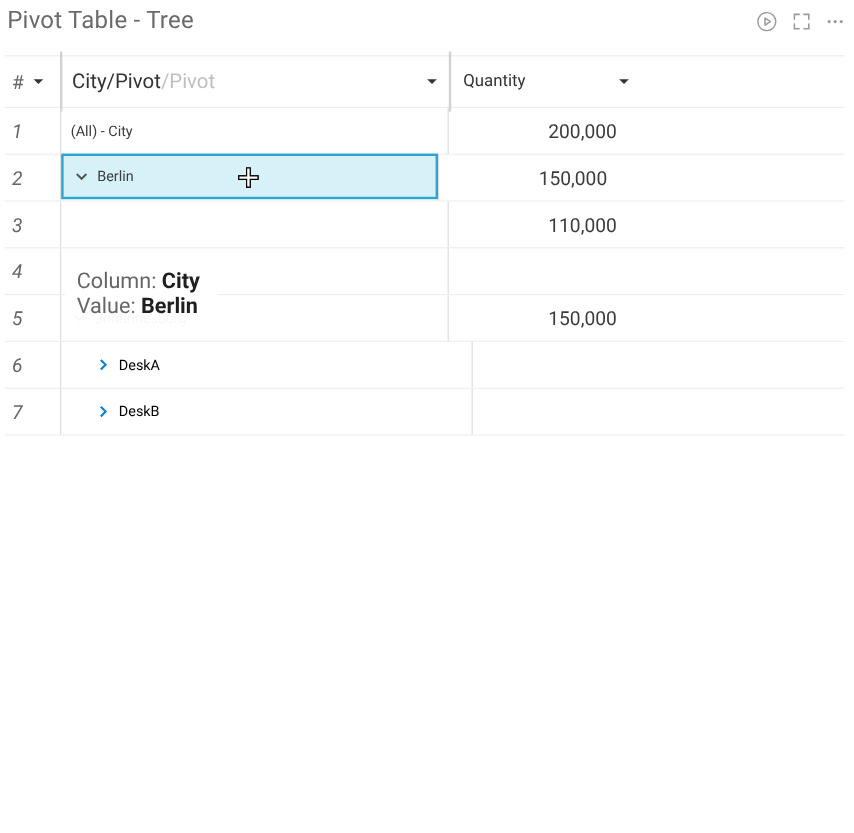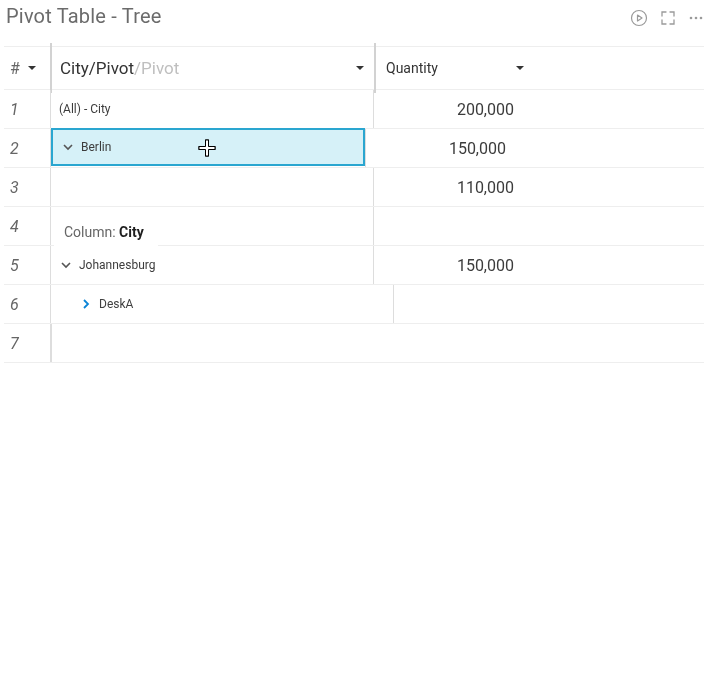--- a/index.html
+++ b/index.html
@@ -19,30 +19,30 @@
   .hdr .c-idx{font-style:normal;}
   .hdr .c-tree{gap:0;}
   .hdr .faded{color:#bfbfbf;}
   .dd{display:inline-flex;margin-left:6px;}
   .dd svg{display:block;}
   .hdr .c-tree .dd{position:absolute;right:8px;}
   .hdr .c-q .dd{margin-left:auto;}
   .hdr .c-q{justify-content:space-between;padding-left:10px;font-size:14px;}
   .body .row{height:38px;}
   .body .c-tree{font-size:12px;}
-  .link{color:#404040;}
+  .link{color:#000000;}
   .chev{display:inline-flex;width:14px;justify-content:center;margin-right:6px;color:#666;}
   .chev svg{display:block;}
   .ind1{padding-left:8px;}
   .ind2{padding-left:28px;}
   .sel{background:#d6f1f8;border:2px solid #2aa6d0;margin:-1px 0;height:38px;box-sizing:border-box;}
   
   .vsep-tall{height:50px;margin-top:-4px;margin-bottom:-4px;width:2px;background:#d2d2d2;}
   .plus-cursor{position:absolute;left:144px;top:8px;}
-  .tooltip{position:absolute;left:50px;top:168px;background:rgba(255,255,255,0.96);padding:10px 14px 10px 10px;font-size:14px;color:#555;white-space:nowrap;}
+  .tooltip{position:absolute;left:50px;top:168px;background:rgba(255,255,255,0.96);padding:10px 14px 10px 10px;font-size:18px;color:#555;white-space:nowrap;}
   .tooltip .lbl{color:#666;}
   .tooltip .val{font-weight:700;color:#1f1f1f;}
   .tablewrap{position:relative;}
 </style>
 </head>
 <body>
 
 <div class="container">
   <div class="header">
     <div class="title">Pivot Table - Tree</div>
@@ -182,25 +182,36 @@
                 </svg>
           </span>
           <span class="link">DeskA</span>
         </div>
         <div class="vsep"></div>
       </div>
 
       <div class="row">
         <div class="cell c-idx">7</div>
         <div class="vsep"></div>
+        <div class="cell c-tree ind2">
+          <span class="chev">
+            <svg width="12" height="12" viewBox="0 0 12 12">
+                  <path d="M4 2 L8 6 L4 10" fill="none" stroke="#0b84d6" stroke-width="1.8"></path>
+                </svg>
+          </span>
+          <span class="link">DeskB</span>
+        </div>
         <div class="vsep"></div>
       </div>
 
     </div>
   </div>
 
   <div class="tooltip">
     <div>
       <span class="lbl">Column: </span><span class="val">City</span>
     </div>
+    <div>
+      <span class="lbl">Value: </span><span class="val">Berlin</span>
+    </div>
   </div>
   </div>
 </div>
 
 </body></html>

